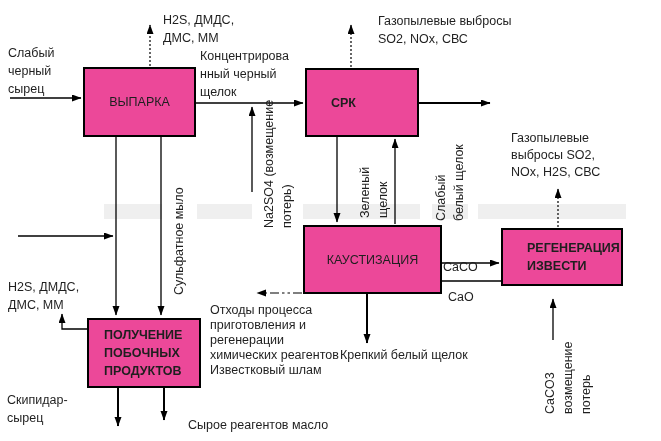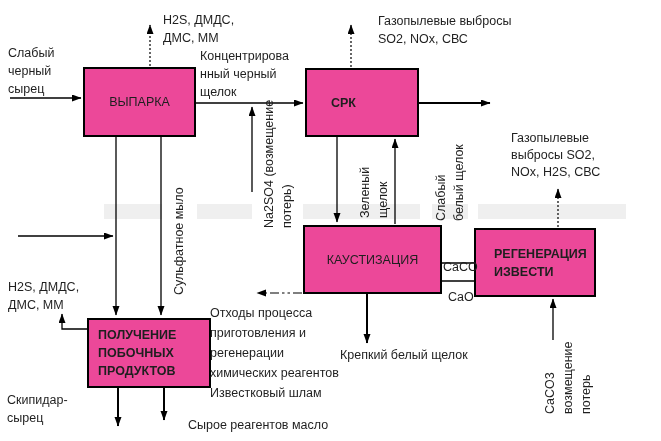--- a/index.html
+++ b/index.html
@@ -15,21 +15,21 @@
   .dd{stroke-dasharray:9 3 2.5 3 2.5 3;stroke-width:1.2;}
   .box{
     position:absolute;box-sizing:border-box;border:2px solid #000000;background:#ec4899;
     display:flex;align-items:center;justify-content:center;
     font-size:12.5px;line-height:18px;white-space:pre-line;z-index:3;
   }
   .box.left{justify-content:flex-start;font-weight:bold;}
   .lbl{
     position:absolute;font-size:12.5px;line-height:18px;white-space:pre-line;z-index:4;
   }
-  .lbl.tight{line-height:20px;}
+  .lbl.tight{line-height:15px;}
   .lbl.lh17{line-height:17px;}
   .rot{transform-origin:0 0;transform:rotate(-90deg);}
 </style>
 </head>
 <body>
 
 <div class="stage">
 
   <div class="band" style="left:104px;width:58px"></div>
   <div class="band" style="left:197px;width:55px"></div>
@@ -67,25 +67,25 @@
 
   <div class="box" style="left:83px;top:67px;width:113px;height:70px">
     <span>ВЫПАРКА</span>
   </div>
   <div class="box left" style="left:305px;top:68px;width:114px;height:69px;padding-left:24px">
     <span>СРК</span>
   </div>
   <div class="box" style="left:303px;top:225px;width:139px;height:69px">
     <span>КАУСТИЗАЦИЯ</span>
   </div>
-  <div class="box left" style="left:474px;top:228px;width:122px;height:69px;padding-left:18px">
+  <div class="box left" style="left:501px;top:228px;width:122px;height:58px;padding-left:24px">
     <span>РЕГЕНЕРАЦИЯ
 ИЗВЕСТИ</span>
   </div>
-  <div class="box left" style="left:87px;top:318px;width:124px;height:70px;padding-left:9px">
+  <div class="box left" style="left:87px;top:318px;width:114px;height:70px;padding-left:15px">
     <span>ПОЛУЧЕНИЕ
 ПОБОЧНЫХ
 ПРОДУКТОВ</span>
   </div>
 
   <div class="lbl" style="left:8px;top:44px">Слабый
 черный
 сырец</div>
   <div class="lbl" style="left:163px;top:11px">H2S, ДМДС,
 ДМС, ММ</div>

